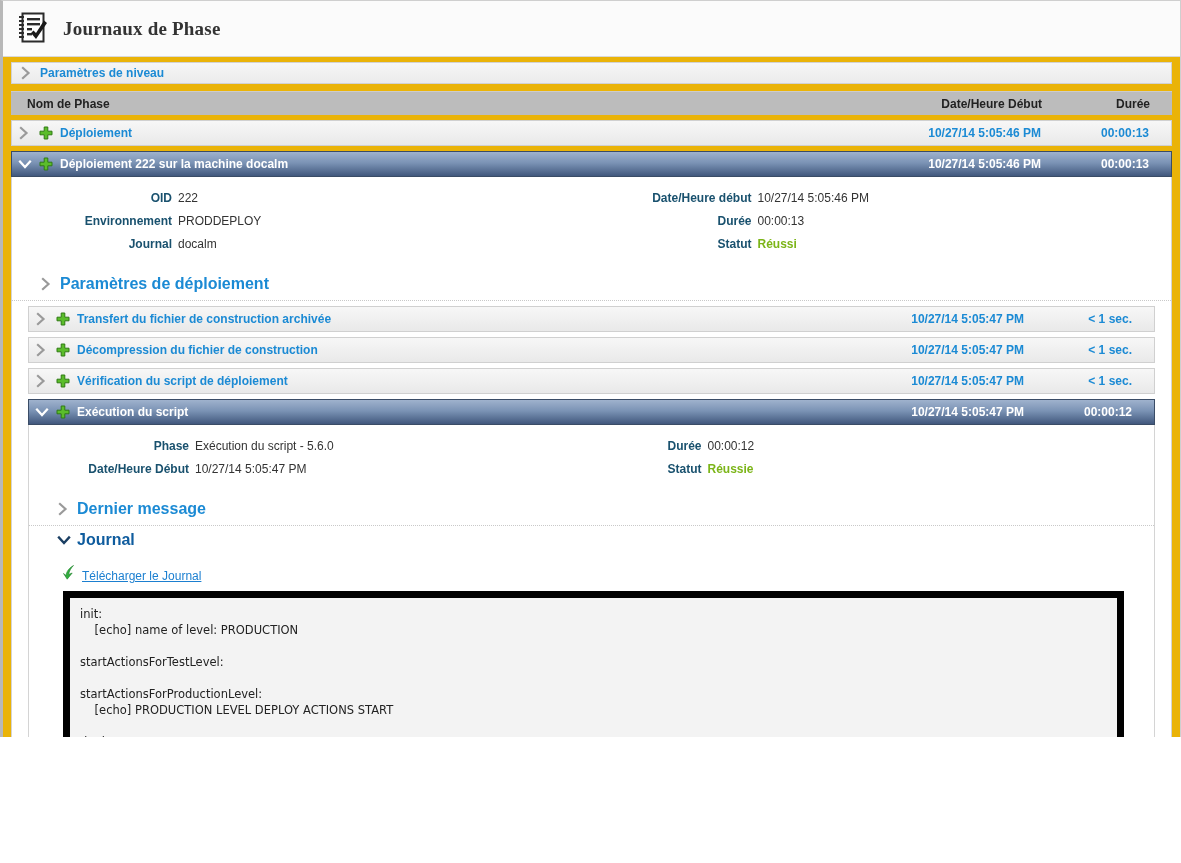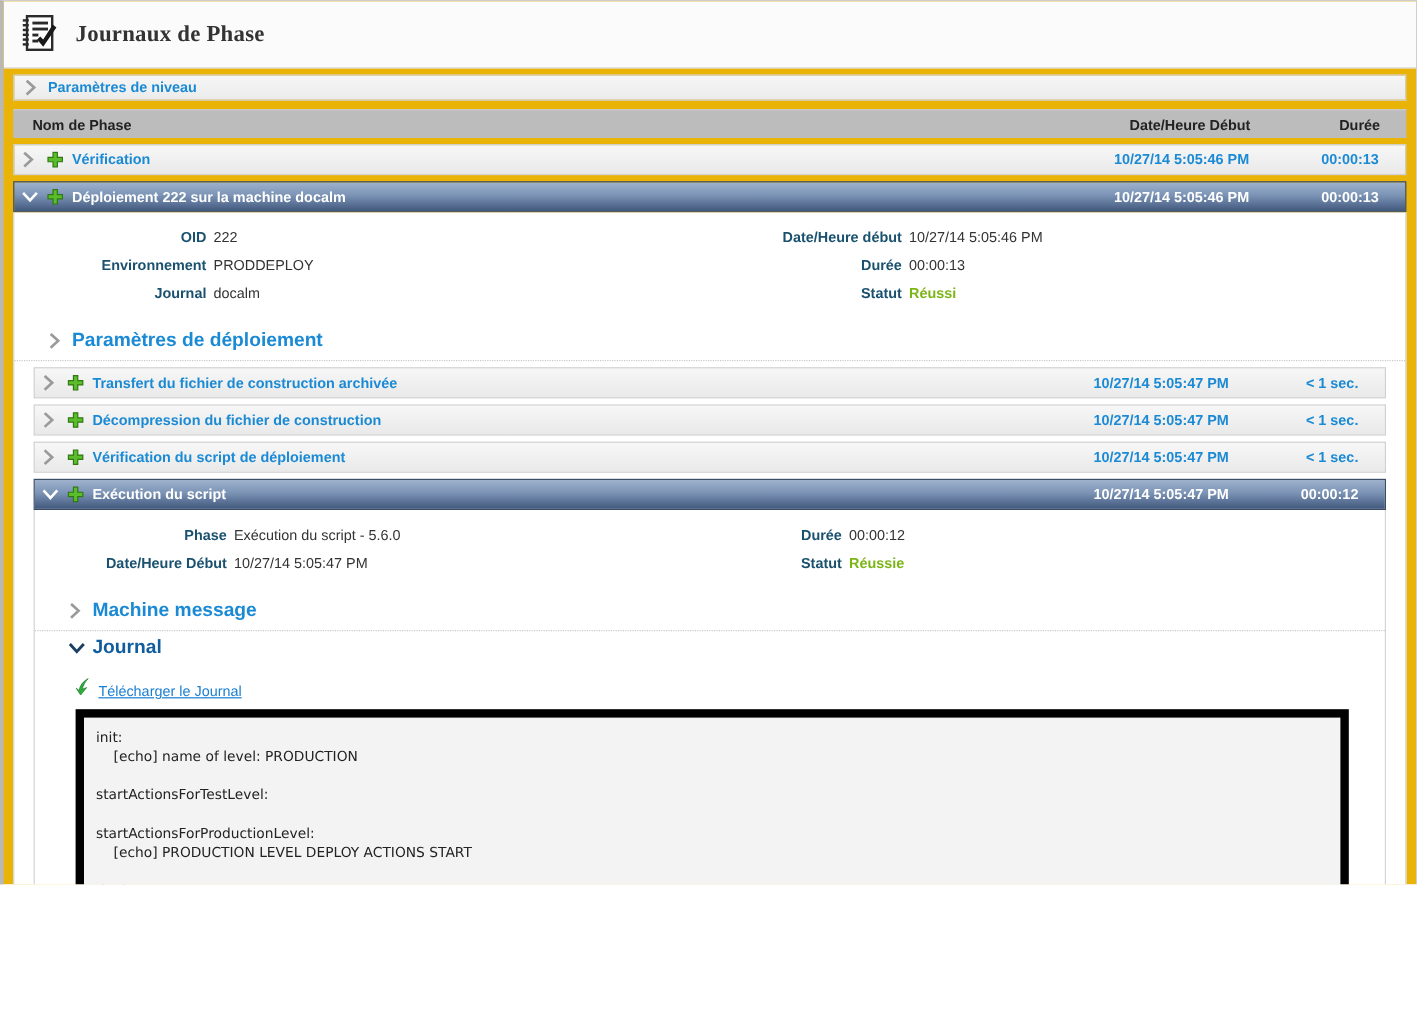--- a/index.html
+++ b/index.html
@@ -244,21 +244,21 @@
       <span class="chev" style="margin-left:6px">
         <svg width="14" height="14" viewBox="0 0 14 14">
           <path d="M3 2 L8.5 7 L3 12" fill="none" stroke="#9a9a9a" stroke-width="2.2" stroke-linecap="square"></path>
         </svg>
       </span>
       <span class="plus">
         <svg width="14" height="14" viewBox="0 0 14 14">
           <path d="M5.2 1 H8.8 V5.2 H13 V8.8 H8.8 V13 H5.2 V8.8 H1 V5.2 H5.2 Z" fill="#5bbd2a" stroke="#2f7a13" stroke-width="1"></path>
         </svg>
       </span>
-      <span class="rlbl">Vérification</span>
+      <span class="rlbl">Déploiement</span>
     </span>
     <span class="r-date">10/27/14 5:05:46 PM</span>
     <span class="r-dur">00:00:13</span>
   </div>
 
   <div class="row sel lvl0">
     <span class="r-name">
       <span class="chev" style="margin-left:6px">
         <svg width="14" height="14" viewBox="0 0 14 14">
           <path d="M2 4.5 L7 10 L12 4.5" fill="none" stroke="#ffffff" stroke-width="2.2" stroke-linecap="square"></path>
@@ -411,21 +411,21 @@
           </div>
         </div>
       </div>
 
       <div class="sub-toggle">
         <span class="chev">
           <svg width="14" height="14" viewBox="0 0 14 14">
             <path d="M3 2 L8.5 7 L3 12" fill="none" stroke="#9a9a9a" stroke-width="2.2" stroke-linecap="square"></path>
           </svg>
         </span>
-        <span class="lbl">Machine message</span>
+        <span class="lbl">Dernier message</span>
       </div>
 
       <div class="sub-toggle nodots">
         <span class="chev">
           <svg width="14" height="14" viewBox="0 0 14 14">
             <path d="M2 4.5 L7 10 L12 4.5" fill="none" stroke="#1b3f63" stroke-width="2.4" stroke-linecap="square"></path>
           </svg>
         </span>
         <span class="lbl dark">Journal</span>
       </div>

